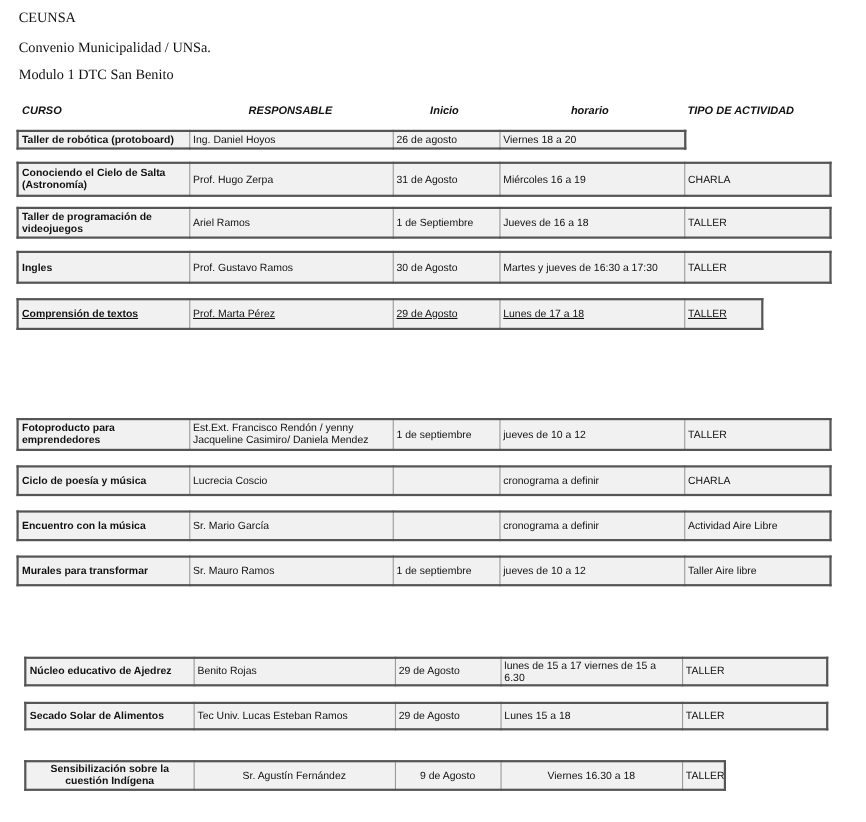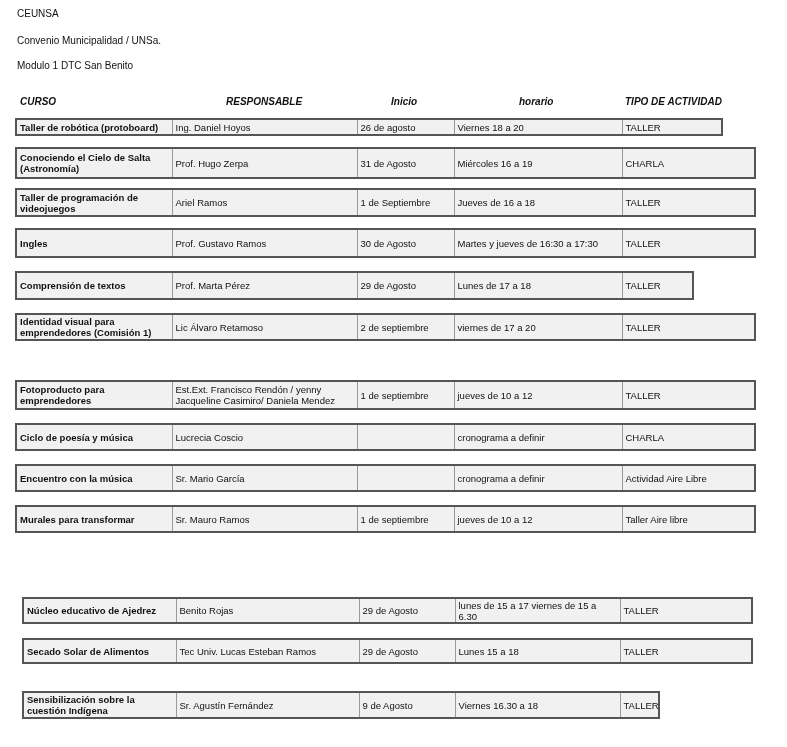--- a/index.html
+++ b/index.html
@@ -1,37 +1,37 @@
 <!DOCTYPE html>
 <html><head>
 <meta charset="utf-8">
 <style>
   html, body { margin: 0; padding: 0; background: #ffffff; }
   body { width: 787px; height: 747px; position: relative; overflow: hidden; font-family: "Liberation Sans", sans-serif; color: #111; }
-  .hdr-line { position: absolute; left: 17px; font-family: Liberation Sans, sans-serif; font-size: 10px; color: #111; }
+  .hdr-line { position: absolute; left: 17px; font-family: Liberation Serif, serif; font-size: 13px; color: #111; }
   .col-head { position: absolute; top: 96px; font-size: 10px; font-weight: bold; font-style: italic; color: #111; }
   table.blk { position: absolute; border-collapse: collapse; table-layout: fixed; background: #f1f1f1; border: 2px solid #555; }
   table.blk td { border: 1px solid #9a9a9a; font-size: 9.5px; padding: 0 3px; vertical-align: middle; line-height: 11px; color: #111; overflow: hidden; }
   table.blk td.c1 { font-weight: bold; }
 </style>
 </head>
 <body>
 
 <div>
   <div class="hdr-line" style="top:8px;">CEUNSA</div>
   <div class="hdr-line" style="top:35px;">Convenio Municipalidad / UNSa.</div>
   <div class="hdr-line" style="top:60px;">Modulo 1 DTC San Benito</div>
 
   <div class="col-head" style="left:20px;">CURSO</div>
   <div class="col-head" style="left:226px;">RESPONSABLE</div>
   <div class="col-head" style="left:391px;">Inicio</div>
   <div class="col-head" style="left:519px;">horario</div>
   <div class="col-head" style="left:625px;">TIPO DE ACTIVIDAD</div>
 
-  <table class="blk" style="left:15px; top:118px; width:708px;">
+  <table class="blk" style="left:15px; top:118px; width:609px;">
     <colgroup>
         <col style="width:156px">
         <col style="width:185px">
         <col style="width:97px">
         <col style="width:168px">
         <col>
       </colgroup>
     <tbody>
         <tr style="height:16px;">
       <td class="c1">Taller de robótica (protoboard)</td>
@@ -93,21 +93,21 @@
         <tr style="height:28px;">
       <td class="c1">Ingles</td>
       <td>Prof. Gustavo Ramos</td>
       <td>30 de Agosto</td>
       <td>Martes y jueves de 16:30 a 17:30</td>
       <td>TALLER</td>
     </tr>
   </tbody>
     </table>
 
-  <table class="blk" style="left:15px; top:271px; width:679px;">
+  <table class="blk" style="left:15px; top:271px; width:679px;text-decoration:underline;">
     <colgroup>
         <col style="width:156px">
         <col style="width:185px">
         <col style="width:97px">
         <col style="width:168px">
         <col>
       </colgroup>
     <tbody>
         <tr style="height:27px;">
       <td class="c1">Comprensión de textos</td>
@@ -121,27 +121,20 @@
 
   <table class="blk" style="left:15px; top:313px; width:741px;">
     <colgroup>
         <col style="width:156px">
         <col style="width:185px">
         <col style="width:97px">
         <col style="width:168px">
         <col>
       </colgroup>
     <tbody>
-        <tr style="height:26px;">
-      <td class="c1">Identidad visual para emprendedores (Comisión 1)</td>
-      <td>Lic Álvaro Retamoso</td>
-      <td>2 de septiembre</td>
-      <td>viernes de 17 a 20</td>
-      <td>TALLER</td>
-    </tr>
   </tbody>
     </table>
 
   <table class="blk" style="left:15px; top:380px; width:741px;">
     <colgroup>
         <col style="width:156px">
         <col style="width:185px">
         <col style="width:97px">
         <col style="width:168px">
         <col>
@@ -245,21 +238,21 @@
         <tr style="height:24px;">
       <td class="c1">Secado Solar de Alimentos</td>
       <td>Tec Univ. Lucas Esteban Ramos</td>
       <td>29 de Agosto</td>
       <td>Lunes 15 a 18</td>
       <td>TALLER</td>
     </tr>
   </tbody>
     </table>
 
-  <table class="blk" style="left:22px; top:691px; width:638px;">
+  <table class="blk" style="left:22px; top:691px; width:638px;text-align:center;">
     <colgroup>
         <col style="width:153px">
         <col style="width:183px">
         <col style="width:96px">
         <col style="width:165px">
         <col>
       </colgroup>
     <tbody>
         <tr style="height:26px;">
       <td class="c1">Sensibilización sobre la cuestión Indígena</td>

